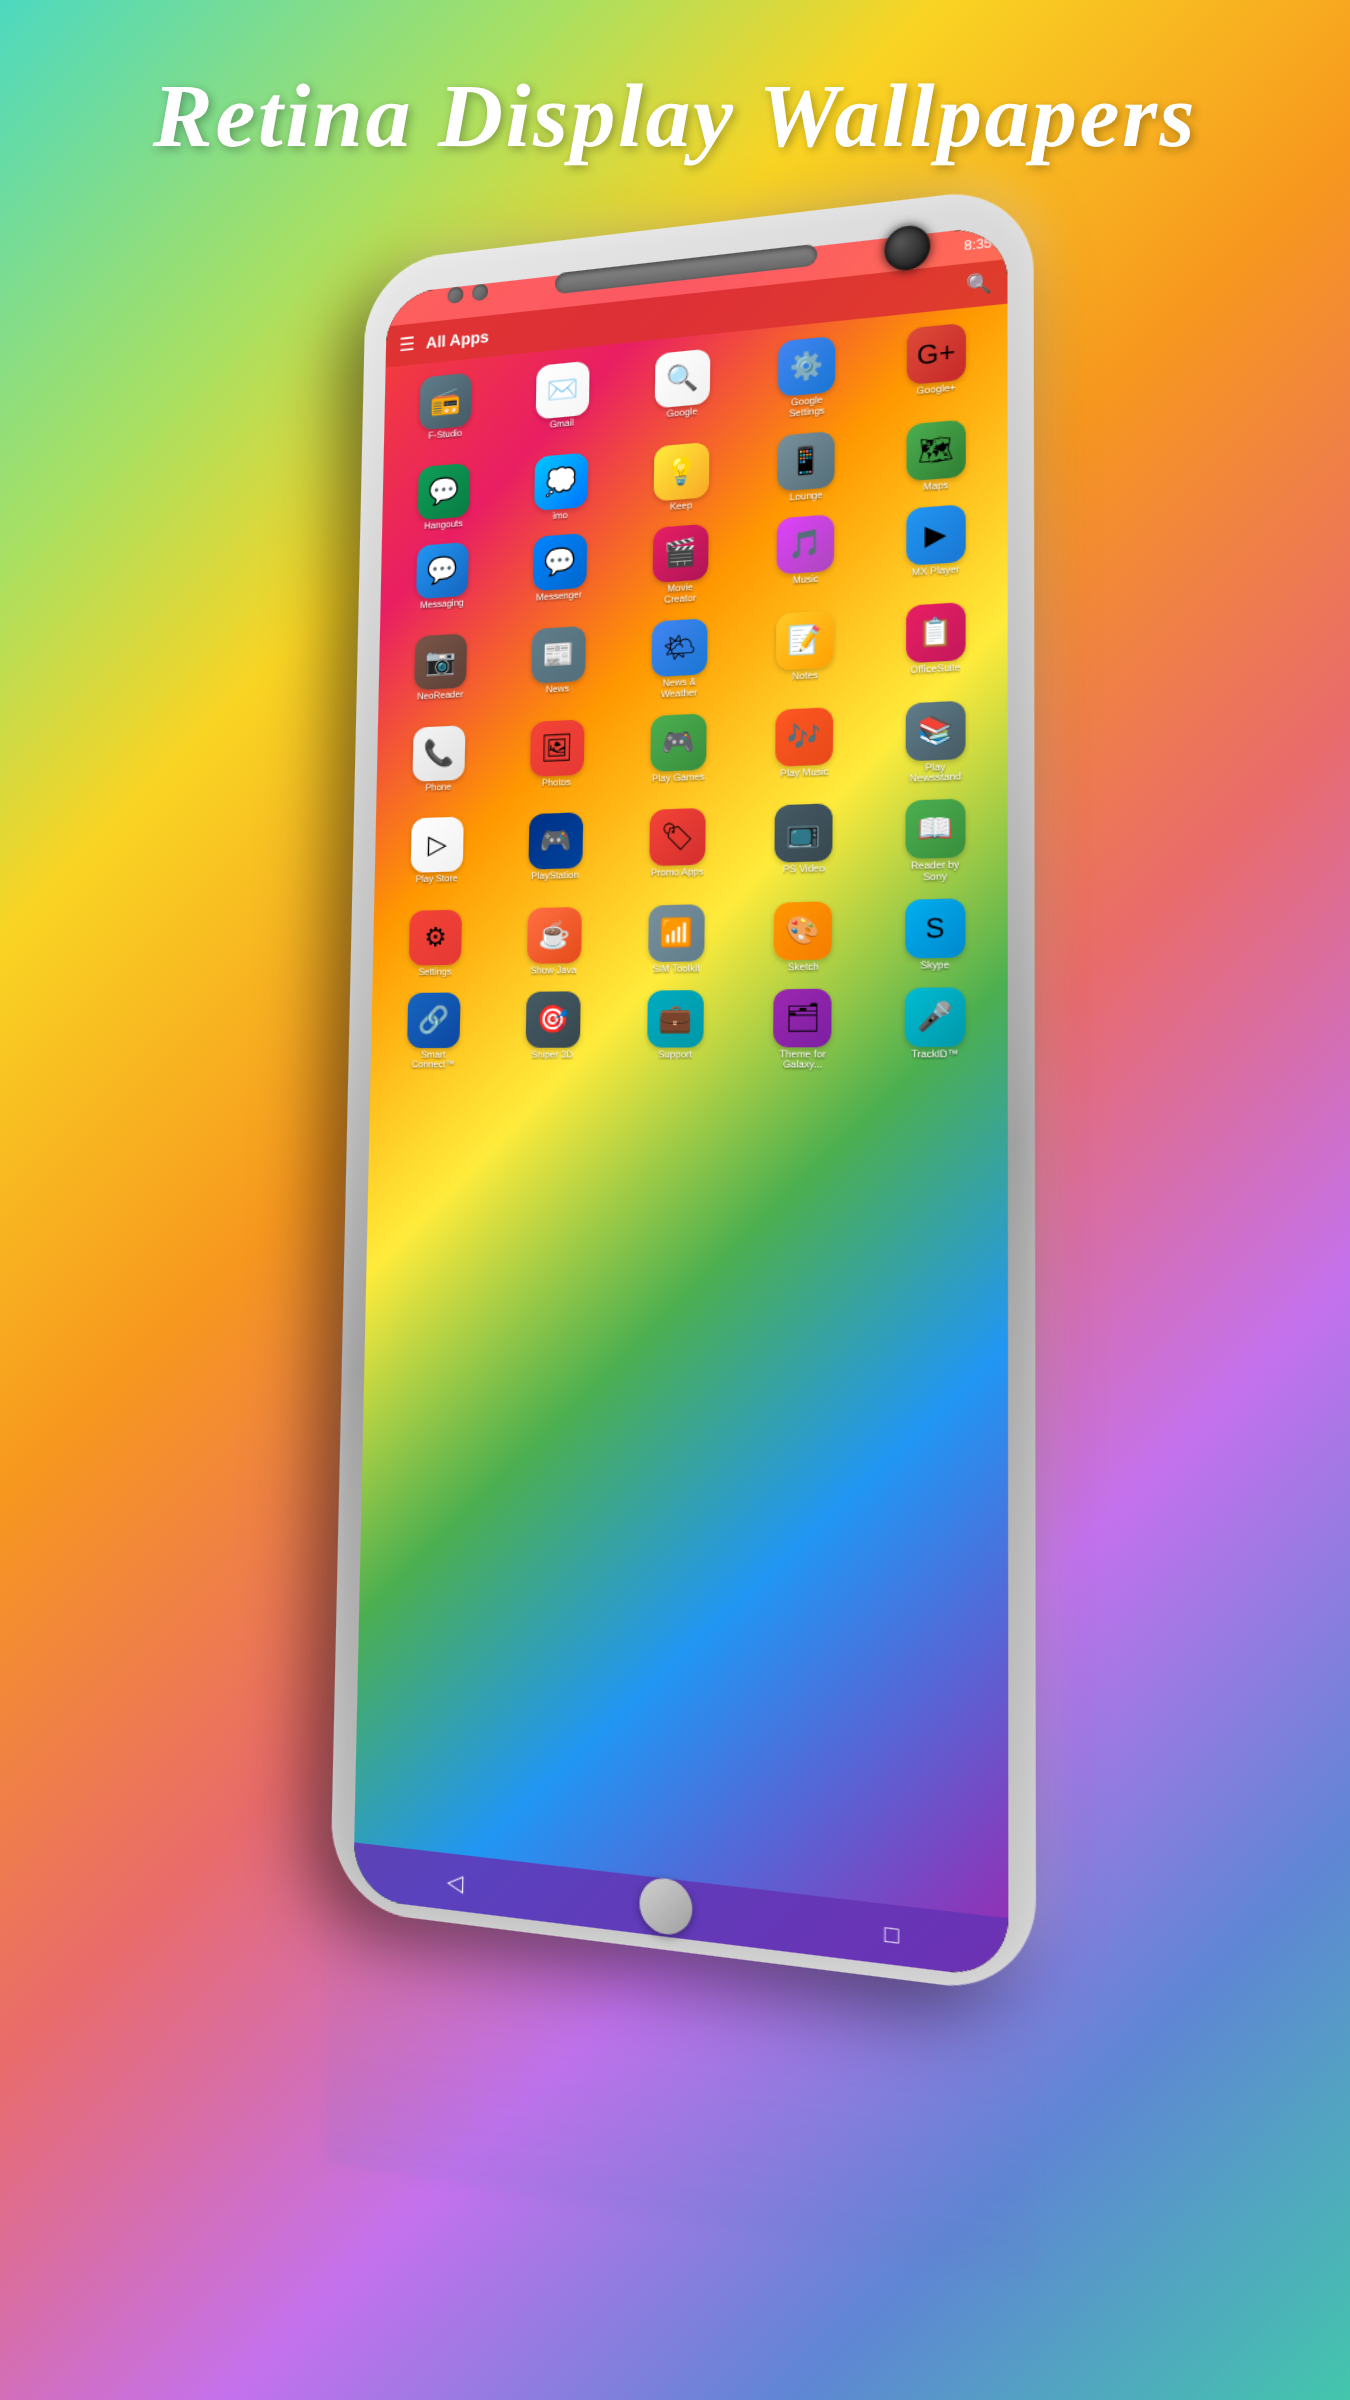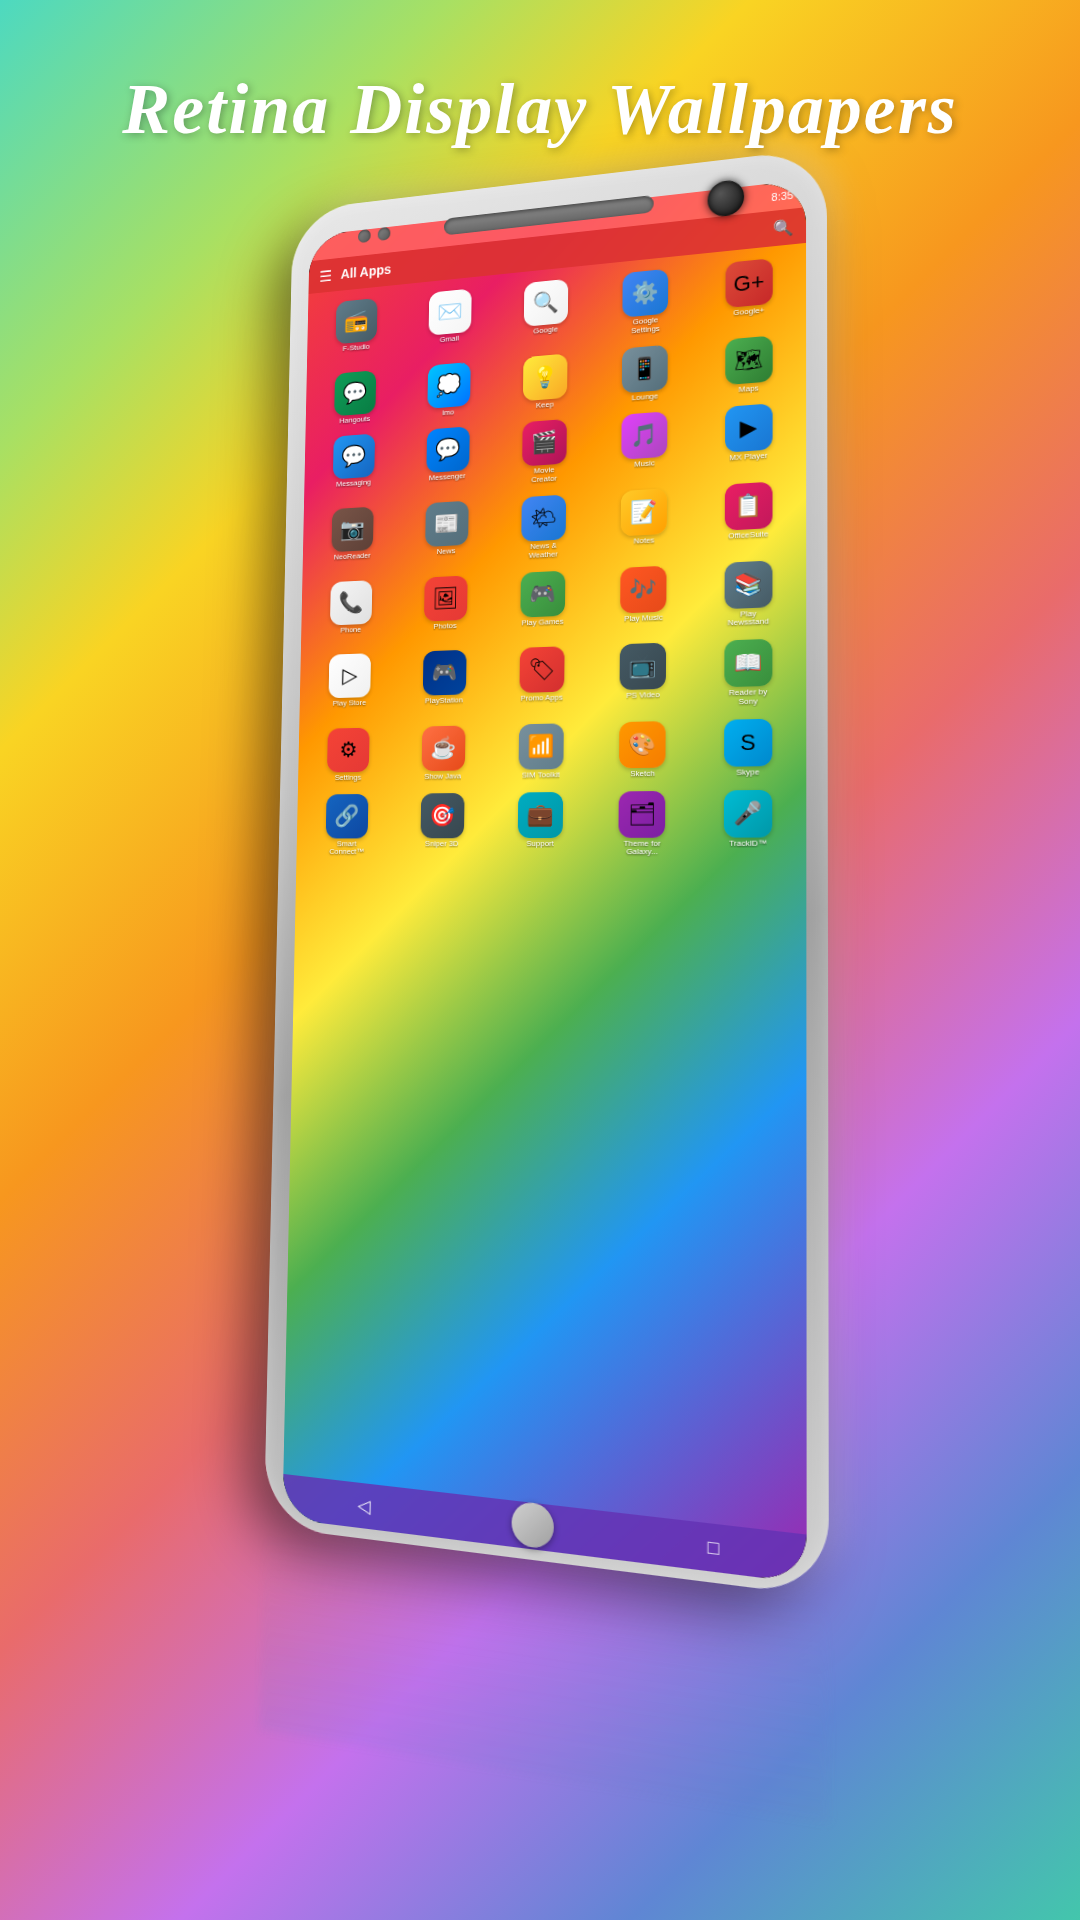--- a/index.html
+++ b/index.html
@@ -7,21 +7,21 @@
       width: 1080px;
       height: 1920px;
       overflow: hidden;
       background: linear-gradient(135deg, #4dd9c0 0%, #a8e063 15%, #f9d423 30%, #f7971e 45%, #e96b6b 60%, #c471ed 75%, #5f86d4 90%, #43c6ac 100%);
       font-family: Arial, sans-serif;
       position: relative;
     }
 
     .page-title {
       position: absolute;
-      top: 68px;
+      top: 52px;
       left: 0;
       right: 0;
       text-align: center;
       font-family: 'Georgia', cursive;
       font-size: 72px;
       color: white;
       font-style: italic;
       font-weight: bold;
       text-shadow: 2px 2px 8px rgba(0,0,0,0.3);
       z-index: 10;

